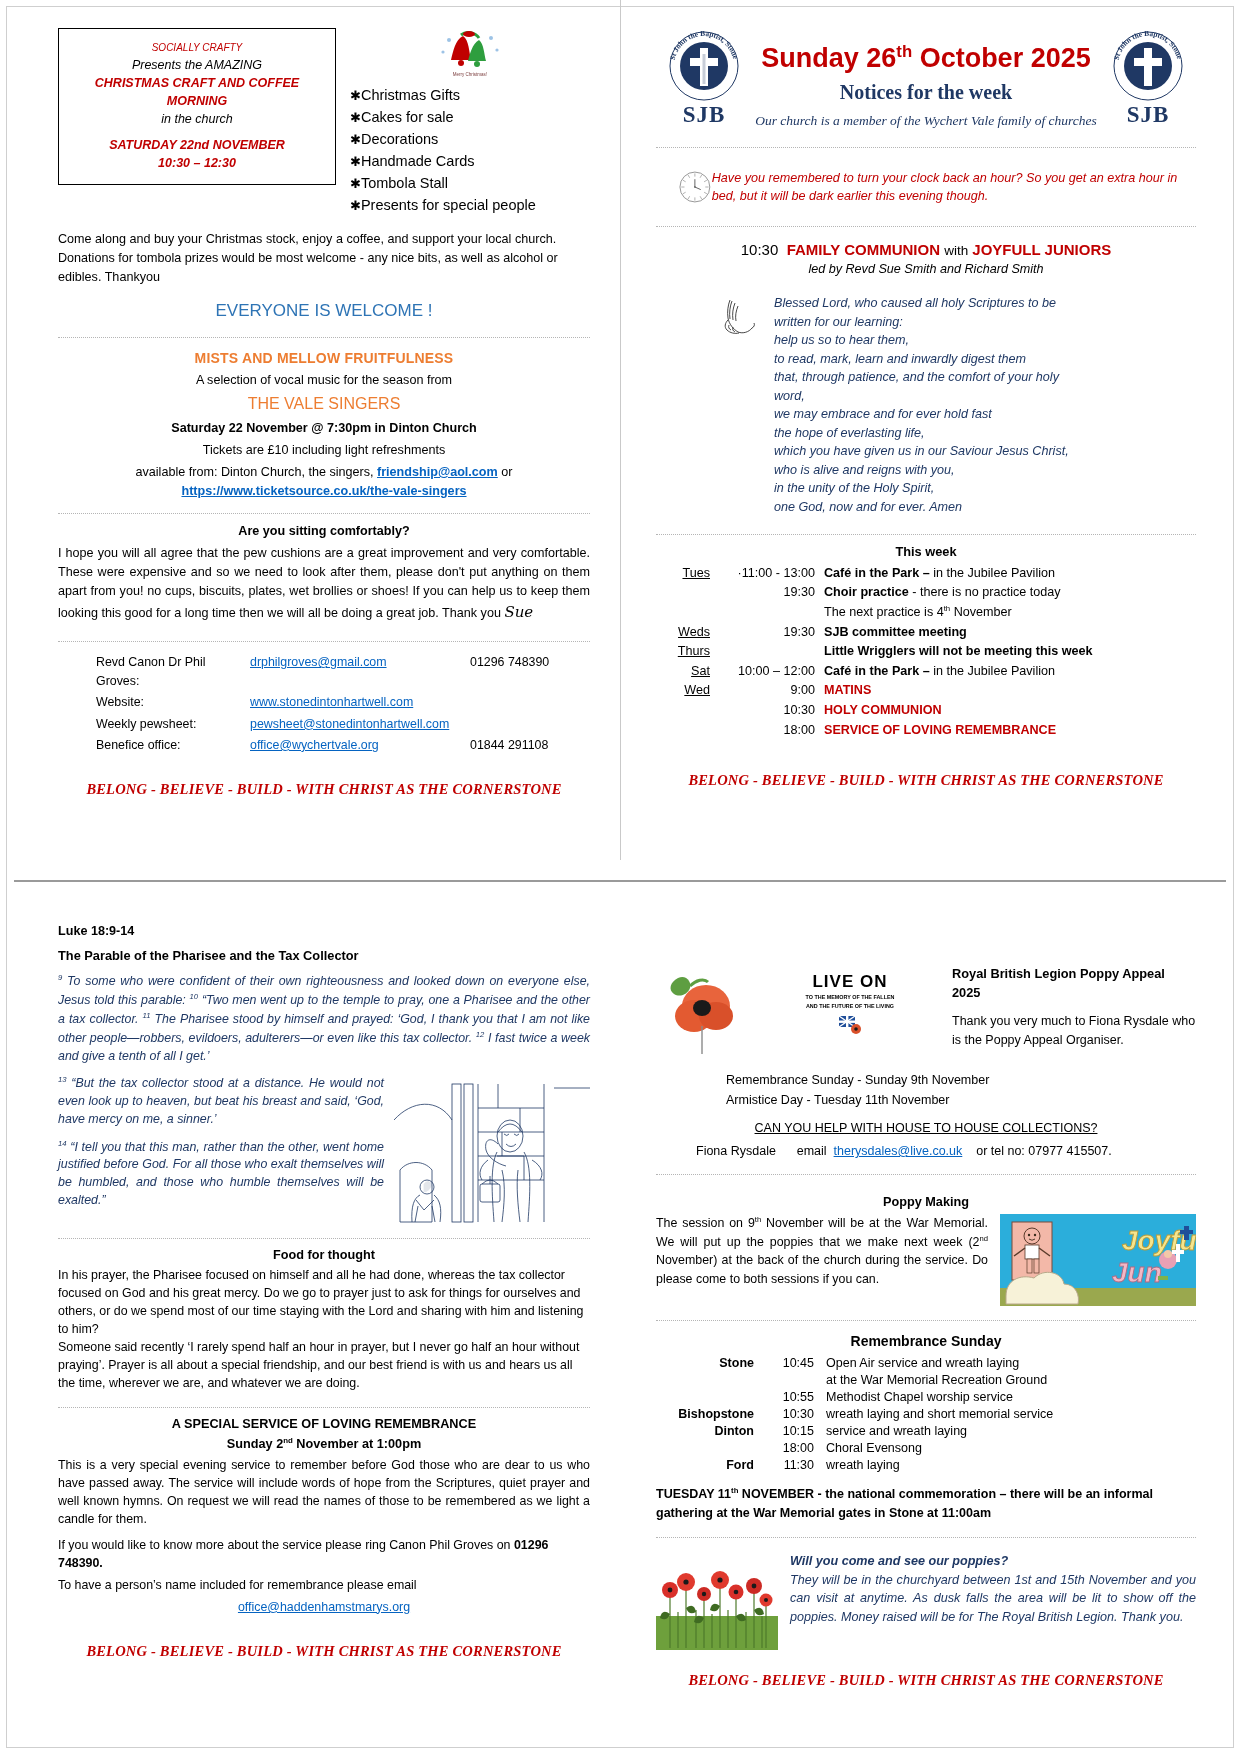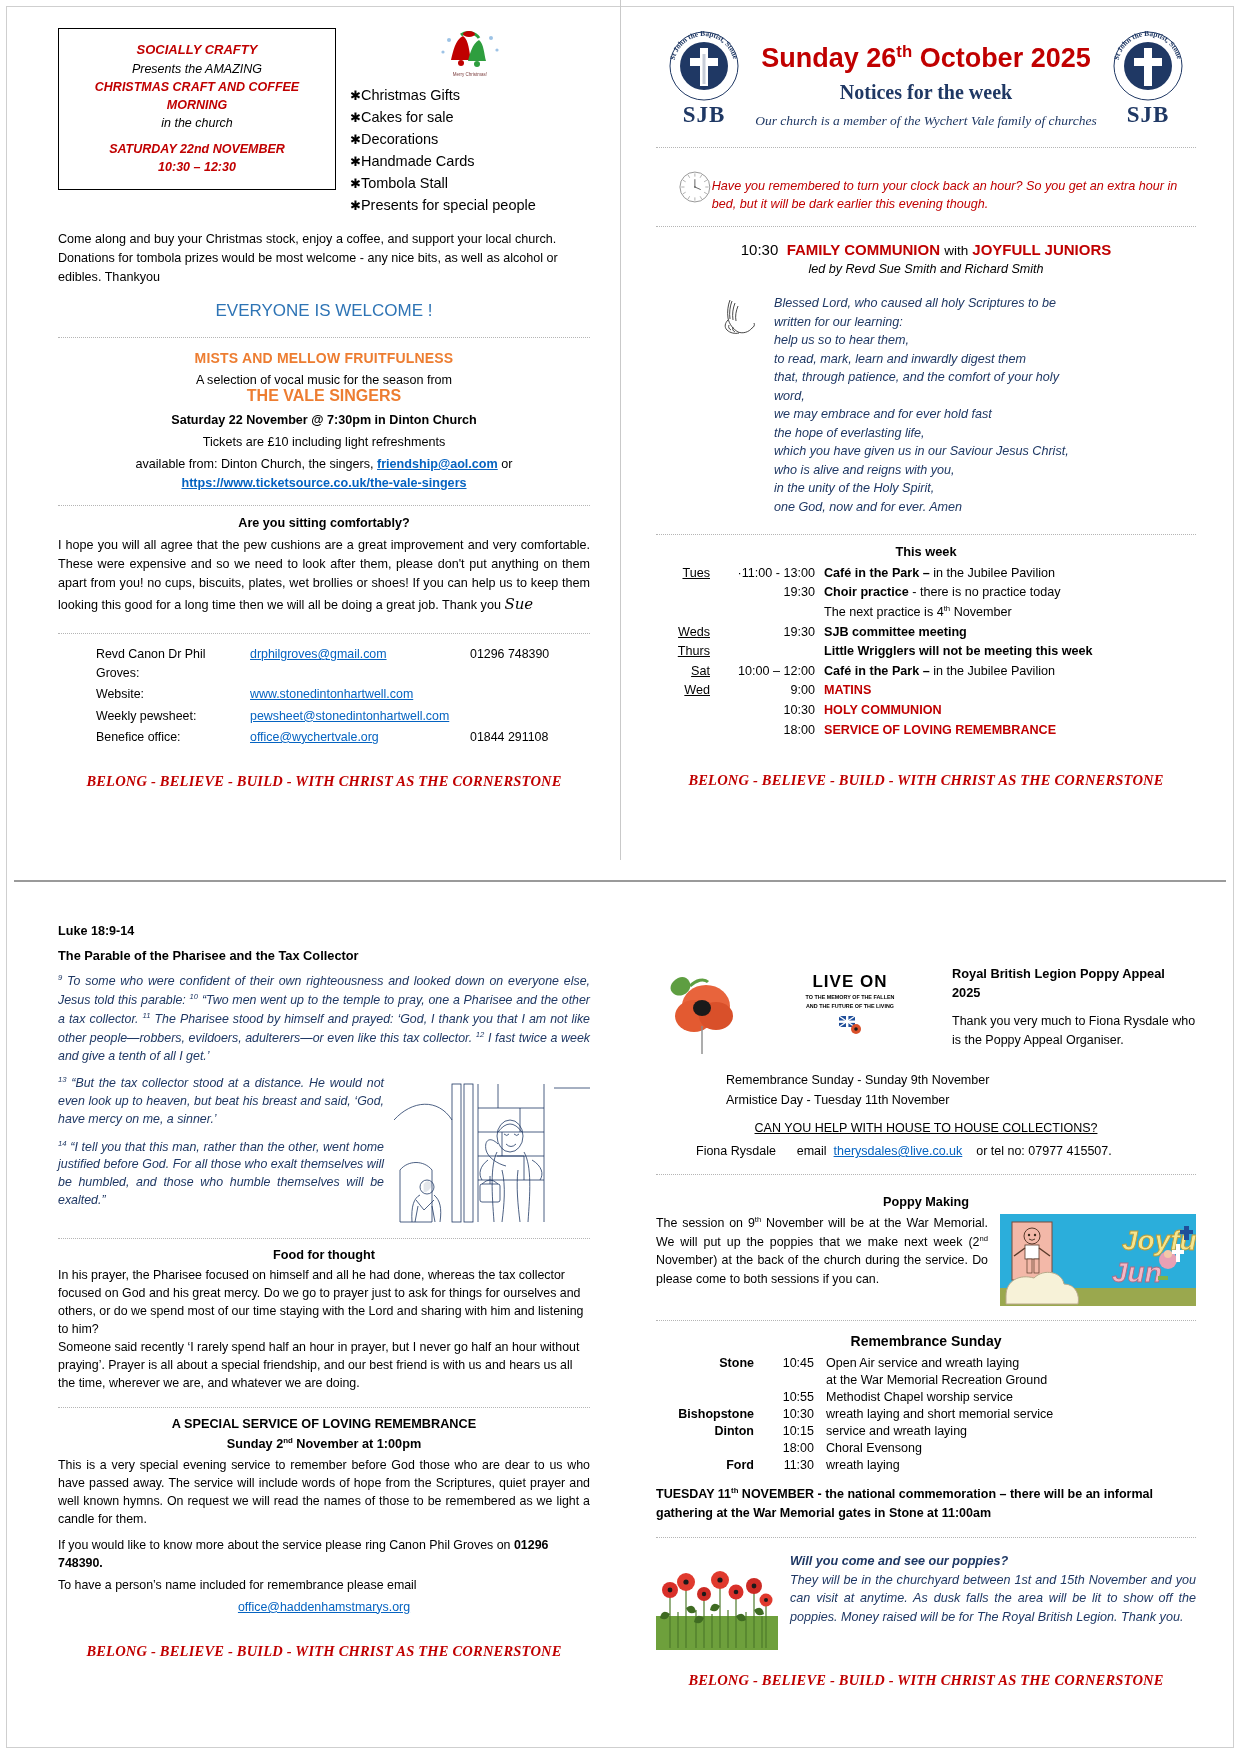--- a/index.html
+++ b/index.html
@@ -54,42 +54,42 @@
     margin-top:10px;
   }
 
   
   .craft-row { display:flex; gap:14px; align-items:flex-start; }
   .craft-box {
     border:1px solid #000;
     width:278px; padding:12px 6px 12px 6px;
     text-align:center; line-height:1.45;
   }
-  .craft-box .l1 { font-weight:bold; font-style:italic; color:#c00000; font-size:13px; }
+  .craft-box .l1 { font-weight:normal; font-style:italic; color:#c00000; font-size:10px; }
   .craft-box .l2 { font-style:italic; font-size:12.5px; color:#000; }
   .craft-box .l3 { font-weight:bold; font-style:italic; color:#c00000; font-size:12.5px; }
   .craft-box .l4 { font-style:italic; font-size:12.5px; }
   .craft-box .l5 { font-weight:bold; font-style:italic; color:#c00000; font-size:12.5px; margin-top:8px;}
   .craft-box .l6 { font-weight:bold; font-style:italic; color:#c00000; font-size:12.5px; }
 
   .craft-list { flex:1; padding-top:2px; }
   .xmas-img {
     width:74px; height:48px; margin:0 auto 6px auto; position:relative;
   }
   .bullet-item { font-size:14.5px; line-height:1.52; white-space:nowrap; }
   .bullet-item .star { font-size:13px; }
 
   .body-p { font-size:12.6px; line-height:1.5; }
   .welcome {
     text-align:center; color:#2E74B5; font-size:17px; margin:14px 0 4px 0;
   }
 
   .vale-title { text-align:center; font-weight:bold; color:#ED7D31; font-size:14px; letter-spacing:.2px;}
   .vale-sub { text-align:center; font-size:12.6px; margin-top:7px;}
-  .vale-name { text-align:center; font-weight:bold; color:#ED7D31; font-size:16px; }
+  .vale-name { text-align:center; font-weight:normal; color:#ED7D31; font-size:16px; margin-top:8px;}
   .vale-line { text-align:center; font-size:12.6px; font-weight:bold; margin-top:8px;}
   .vale-line2 { text-align:center; font-size:12.6px; margin-top:8px;}
   .vale-line3 { text-align:center; font-size:12.6px; margin-top:8px;}
 
   .sit-head { text-align:center; font-weight:bold; font-size:12.6px; }
   .sig { font-family:"DejaVu Serif", serif; font-style:italic; font-size:15px; }
 
   .contact-table { margin:4px 0 0 36px; font-size:12.4px; line-height:1.55; }
   .contact-table td { padding:0 6px 0 0; vertical-align:top; }
   .ct-label { width:152px; }
@@ -98,21 +98,21 @@
   
   .head-wrap { display:flex; align-items:flex-start; }
   .logo { width:96px; text-align:center; flex:0 0 96px; }
   .logo svg { display:block; margin:0 auto; }
   .logo .sjb { font-family:"Liberation Serif", serif; font-weight:bold; font-size:23px; color:#1F3864; letter-spacing:1px; margin-top:-2px;}
   .head-mid { flex:1; text-align:center; padding-top:14px;}
   .head-date { color:#C00000; font-weight:bold; font-size:27px; }
   .head-notices { font-family:"Liberation Serif", serif; font-weight:bold; color:#1F3864; font-size:20px; margin-top:7px; }
   .head-member { font-family:"Liberation Serif", serif; font-style:italic; color:#1F3864; font-size:13.5px; margin-top:9px; }
 
-  .clock-row { display:flex; align-items:flex-end; padding:4px 0 4px 22px;}
+  .clock-row { display:flex; align-items:center; padding:4px 0 4px 22px;}
   .clock-text { color:#C00000; font-style:italic; font-size:12.6px; line-height:1.45; }
 
   .service-line { text-align:center; margin-top:14px; font-size:15px; }
   .service-line .time { color:#000; font-weight:normal; }
   .service-line .name { color:#C00000; font-weight:bold; }
   .service-line .with { color:#000; font-size:13.5px;}
   .service-sub { text-align:center; font-style:italic; font-size:12.6px; margin-top:4px;}
 
   .prayer-row { display:flex; gap:16px; margin-top:18px; padding-left:60px;}
   .prayer-text { font-style:italic; color:#1F3864; font-size:12.6px; line-height:1.47; }

